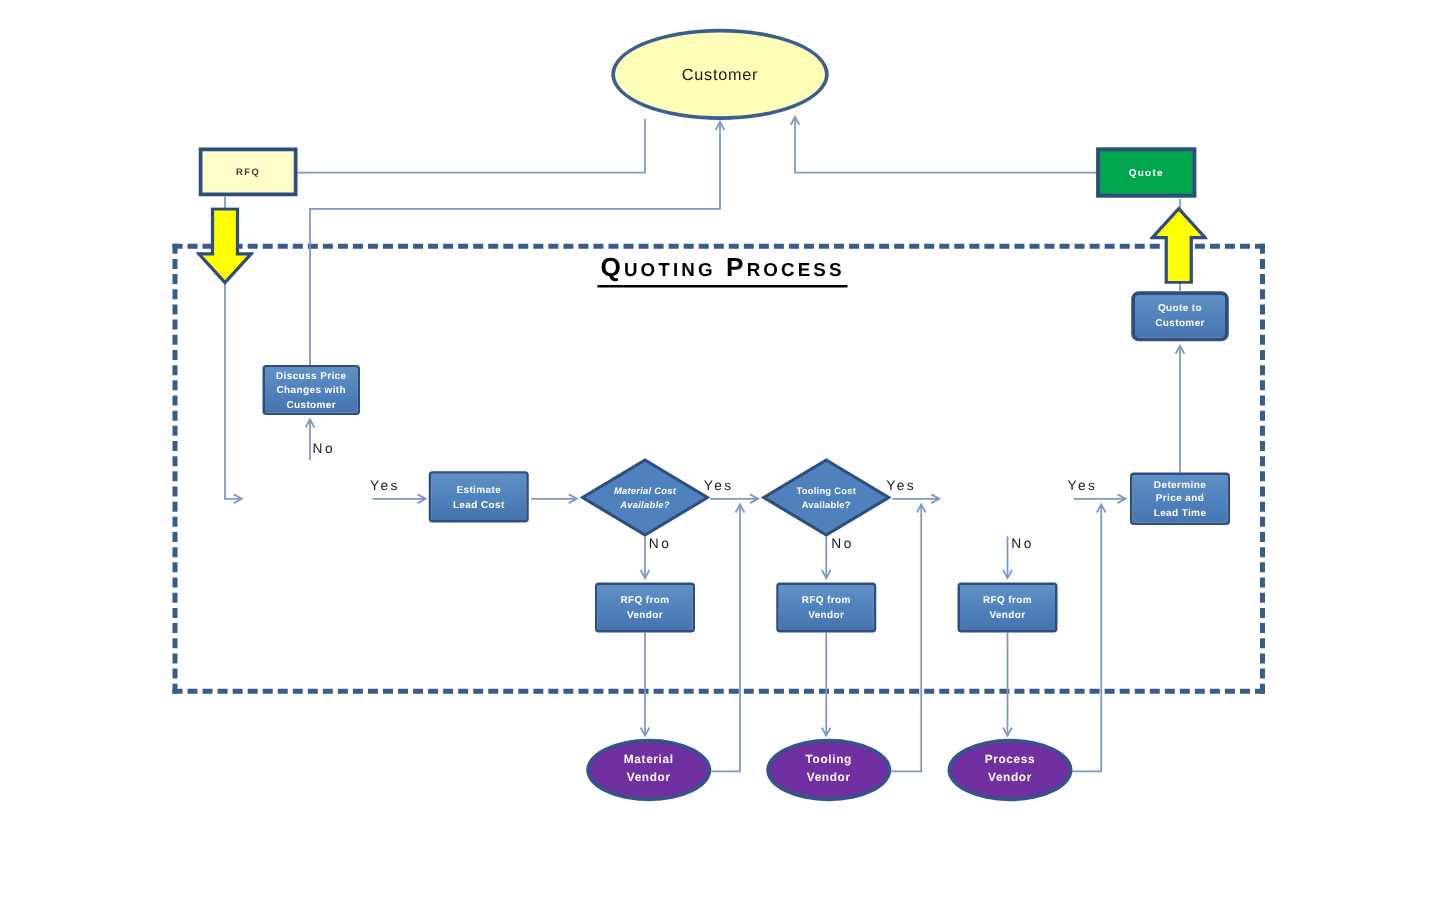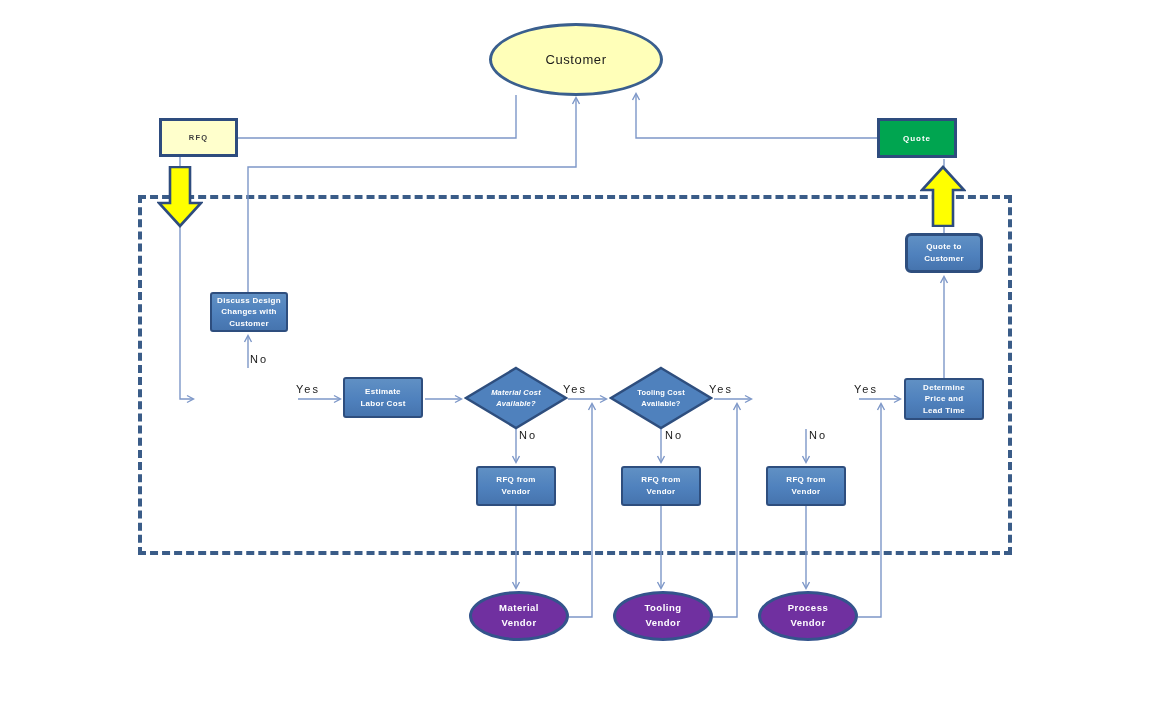--- a/index.html
+++ b/index.html
@@ -100,38 +100,41 @@
     <polyline points="806,506 806,588" marker-end="url(#arr)"></polyline>
     <polyline points="569,617 592,617 592,404" marker-end="url(#arr)"></polyline>
     <polyline points="713,617 737,617 737,404" marker-end="url(#arr)"></polyline>
     <polyline points="858,617 881,617 881,404" marker-end="url(#arr)"></polyline>
     <polyline points="944,378 944,277" marker-end="url(#arr)"></polyline>
     <polyline points="944,233 944,159"></polyline>
   </svg>
 
   <div class="abs boundary" style="left:138px;top:195px;width:874px;height:360px;"></div>
 
+  <div class="abs title-wrap" style="left:358px;top:203px;width:440px;">
+    <span class="title">Quoting Process</span>
+  </div>
 
   <div class="abs node ellipse customer" style="left:489px;top:23px;width:174px;height:73px;">Customer</div>
 
   <div class="abs node rfqbox" style="left:159px;top:118px;width:79px;height:39px;">RFQ</div>
   <div class="abs node quotebox" style="left:877px;top:118px;width:80px;height:40px;">Quote</div>
 
   <svg class="abs block-arrow" style="left:157px;top:166px;" width="46" height="62" viewBox="0 0 46 62">
     <polygon points="13,1 33,1 33,37 44,37 23,60 2,37 13,37"></polygon>
   </svg>
   <svg class="abs block-arrow" style="left:920px;top:165px;" width="46" height="62" viewBox="0 0 46 62">
     <polygon points="13,61 33,61 33,25 44,25 23,2 2,25 13,25"></polygon>
   </svg>
 
-  <div class="abs node pbox" style="left:210px;top:292px;width:78px;height:40px;">Discuss Design
+  <div class="abs node pbox" style="left:210px;top:292px;width:78px;height:40px;">Discuss Price
 Changes with
 Customer</div>
   <div class="abs node pbox" style="left:343px;top:377px;width:80px;height:41px;">Estimate
-Labor Cost</div>
+Lead Cost</div>
   <div class="abs node pbox" style="left:904px;top:378px;width:80px;height:42px;">Determine
 Price and
 Lead Time</div>
   <div class="abs node pbox rounded" style="left:905px;top:233px;width:78px;height:40px;">Quote to
 Customer</div>
   <div class="abs node pbox" style="left:476px;top:466px;width:80px;height:40px;">RFQ from
 Vendor</div>
   <div class="abs node pbox" style="left:621px;top:466px;width:80px;height:40px;">RFQ from
 Vendor</div>
   <div class="abs node pbox" style="left:766px;top:466px;width:80px;height:40px;">RFQ from

